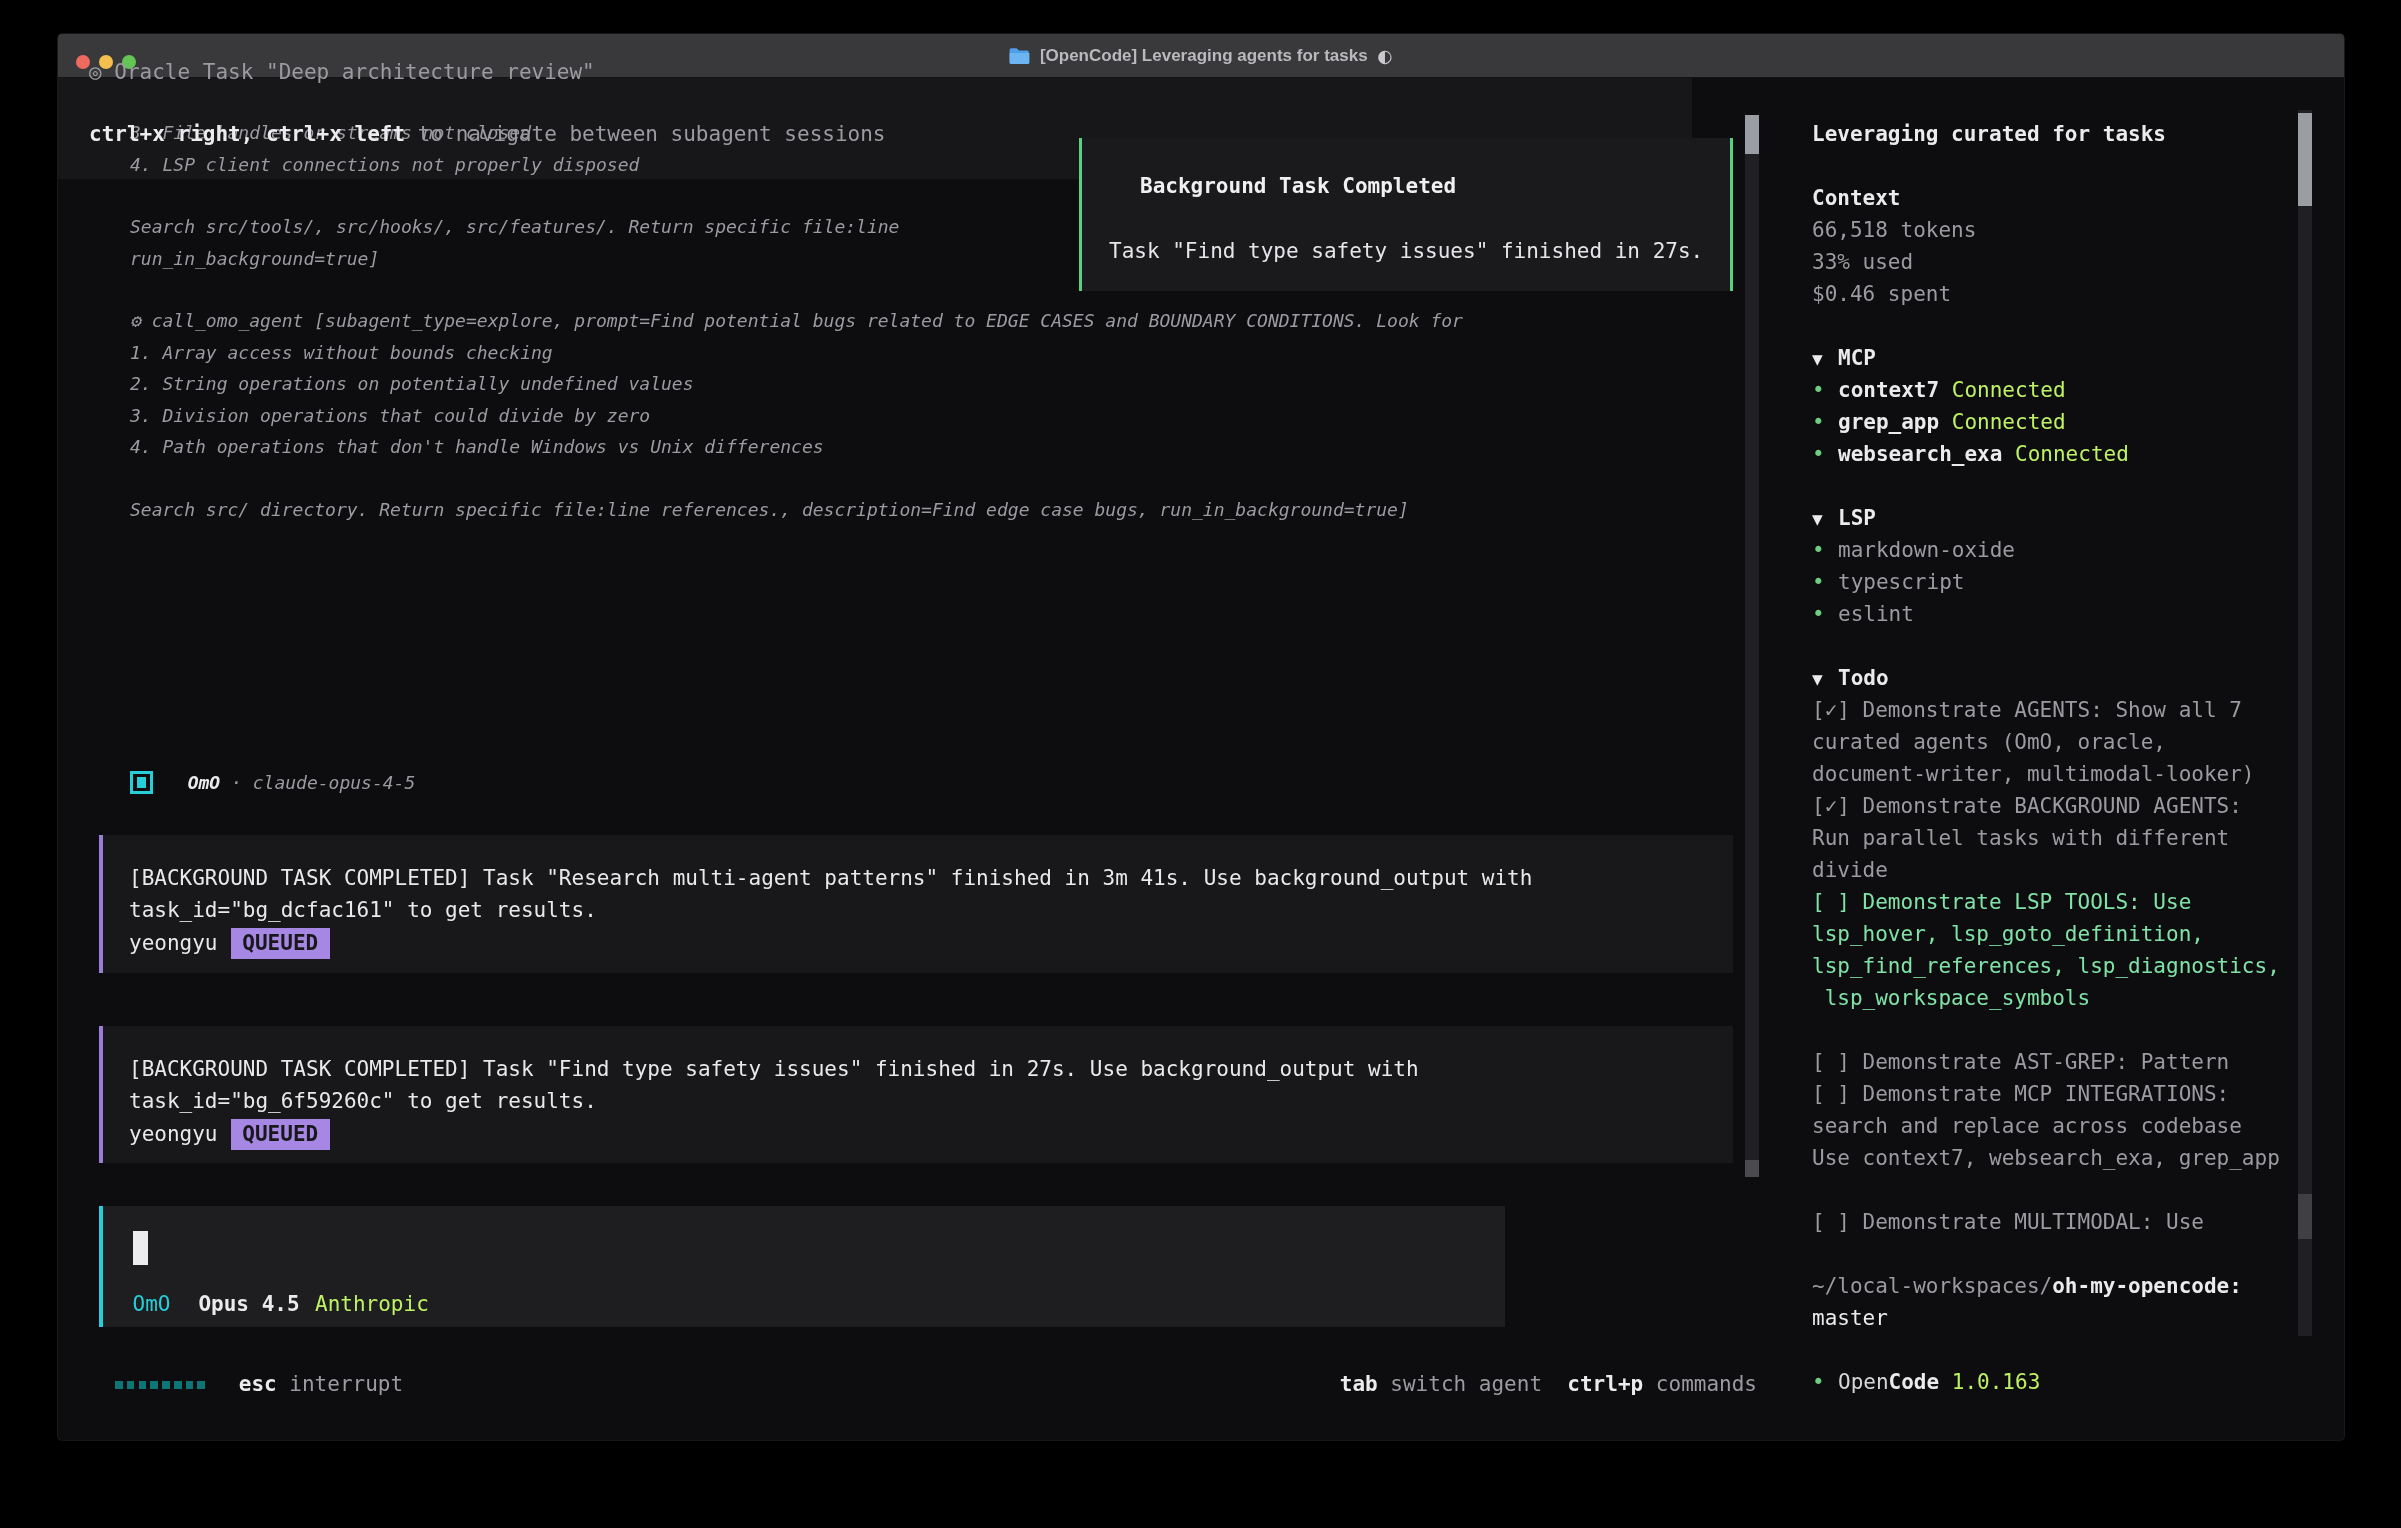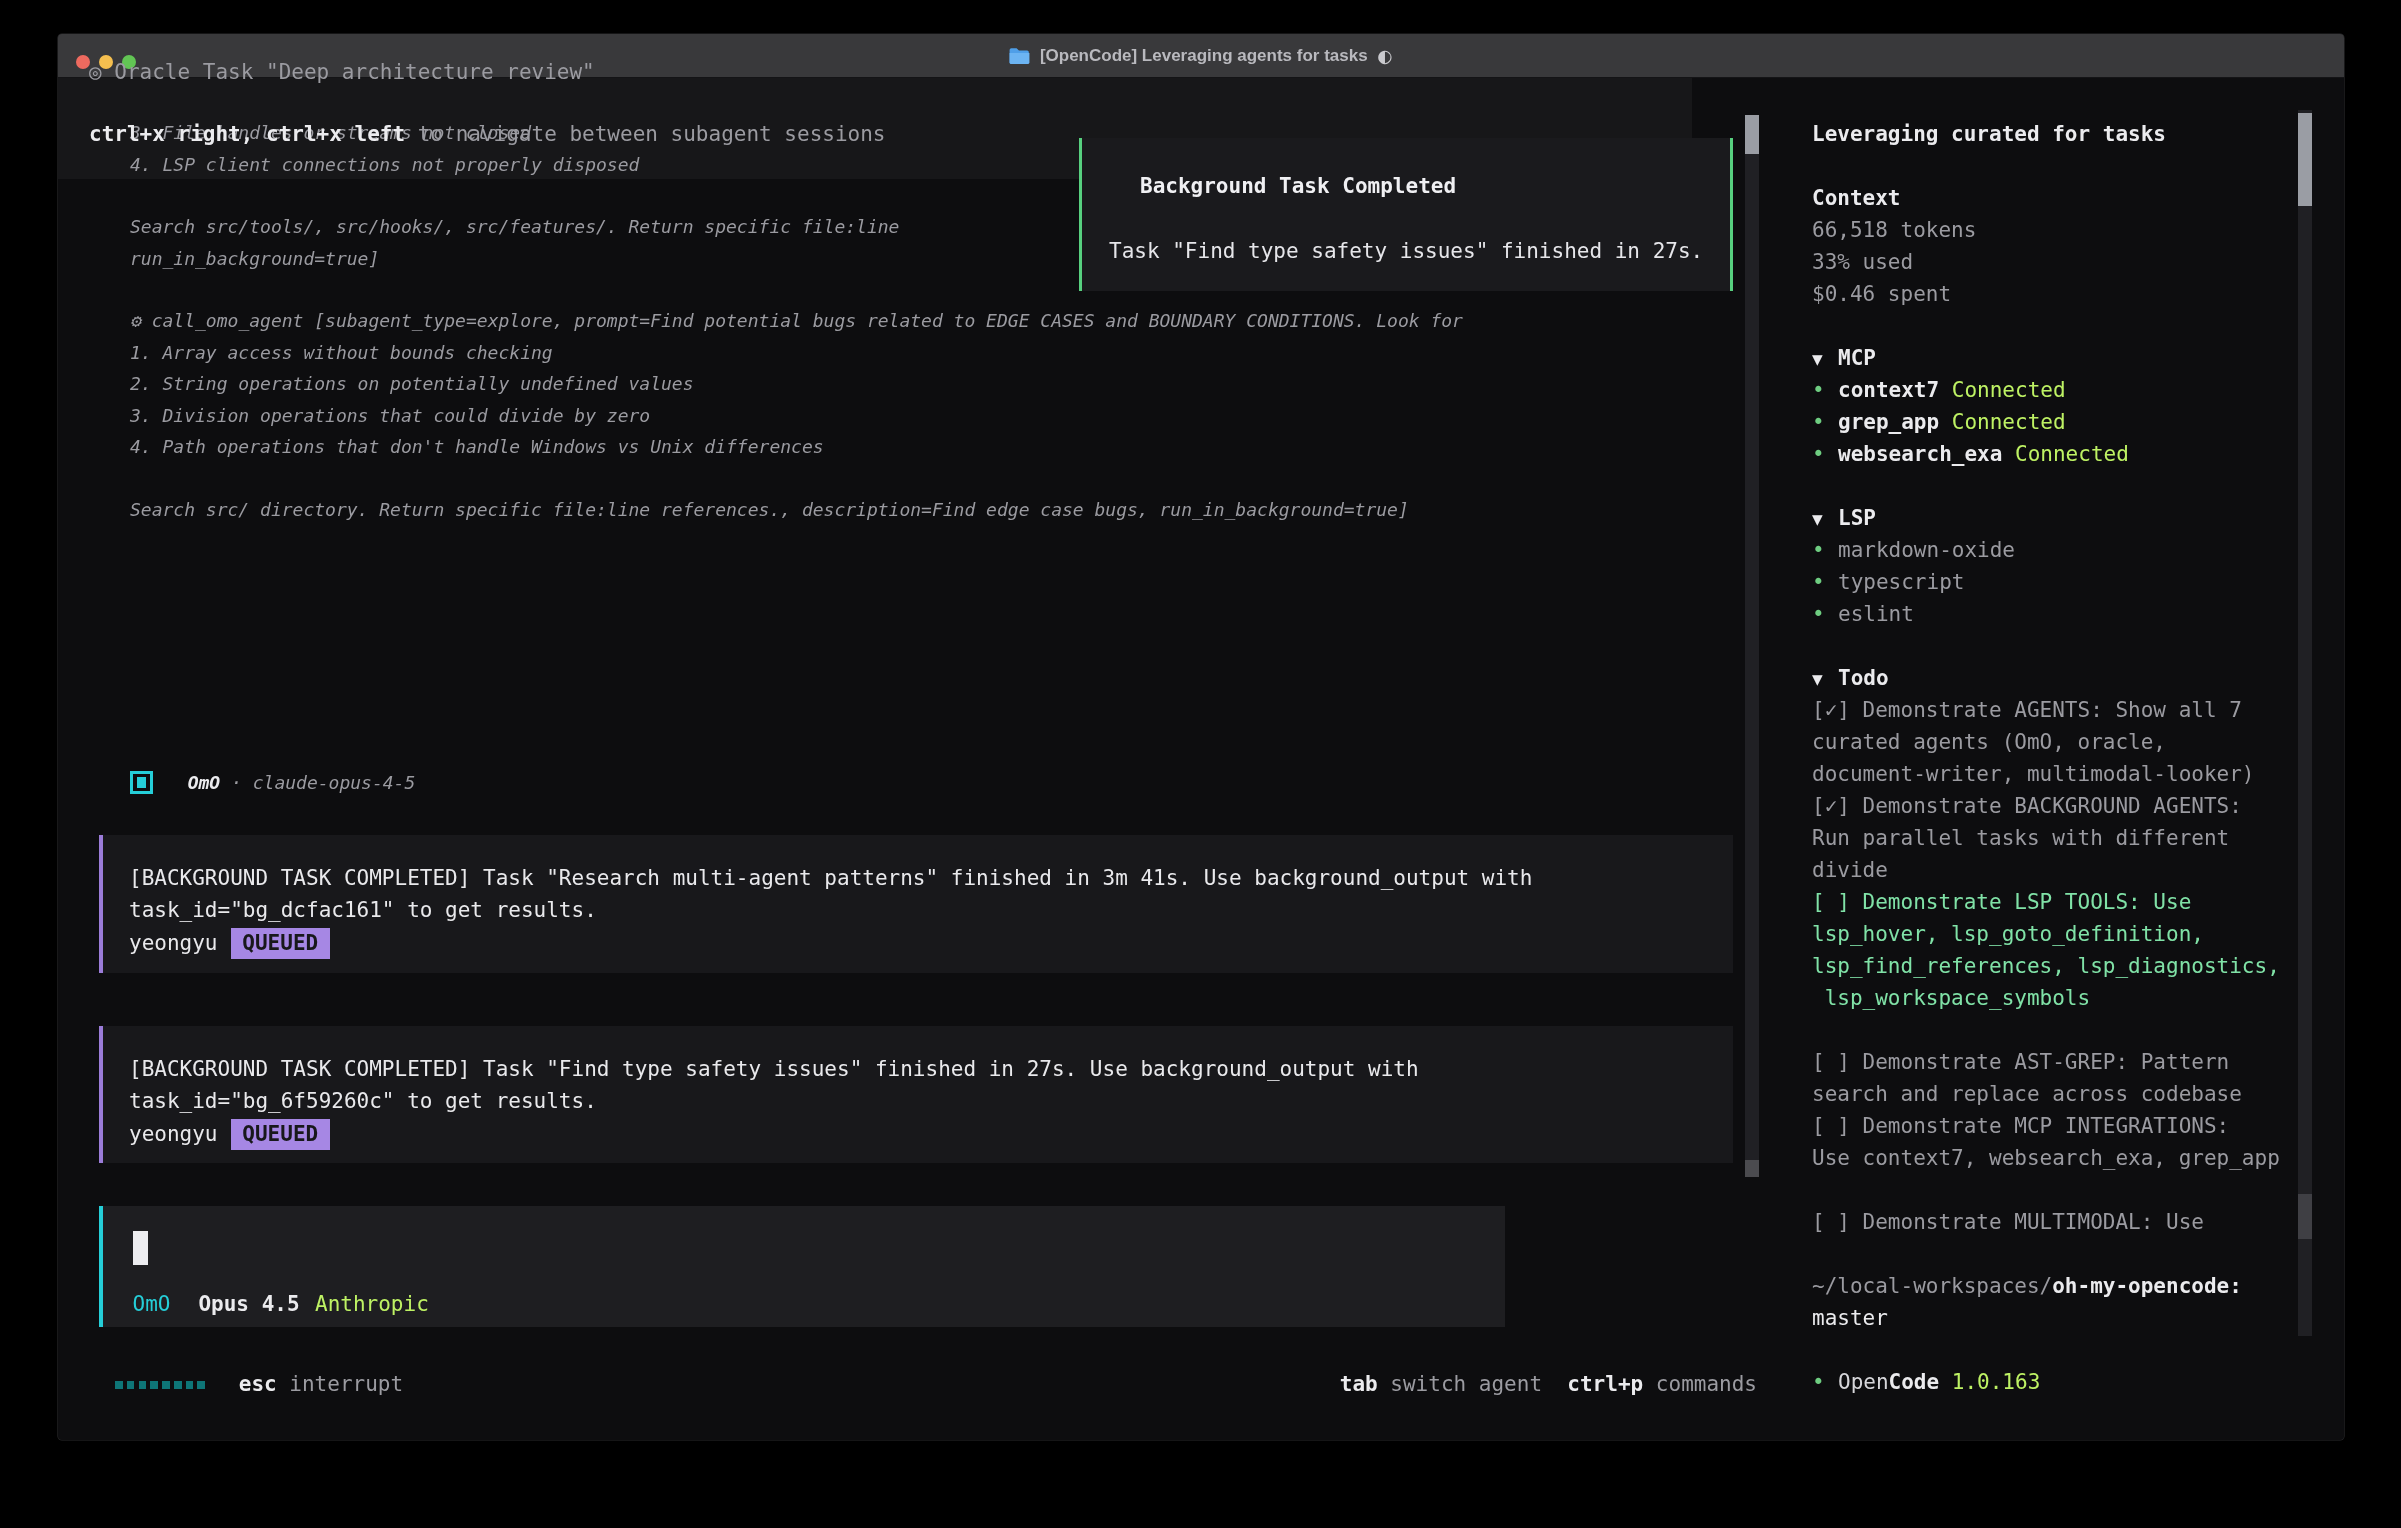--- a/index.html
+++ b/index.html
@@ -162,22 +162,22 @@
     <div class="sl">document-writer, multimodal-looker)</div>
     <div class="sl">[✓] Demonstrate BACKGROUND AGENTS:</div>
     <div class="sl">Run parallel tasks with different</div>
     <div class="sl">divide</div>
     <div class="sl s-green">[ ] Demonstrate LSP TOOLS: Use</div>
     <div class="sl s-green">lsp_hover, lsp_goto_definition,</div>
     <div class="sl s-green">lsp_find_references, lsp_diagnostics,</div>
     <div class="sl s-green"> lsp_workspace_symbols</div>
     <div class="sgap"></div>
     <div class="sl">[ ] Demonstrate AST-GREP: Pattern</div>
+    <div class="sl">[ ] Demonstrate MCP INTEGRATIONS:</div>
     <div class="sl">search and replace across codebase</div>
-    <div class="sl">[ ] Demonstrate MCP INTEGRATIONS:</div>
     <div class="sl">Use context7, websearch_exa, grep_app</div>
     <div class="sgap"></div>
     <div class="sl">[ ] Demonstrate MULTIMODAL: Use</div>
     <div class="sgap"></div>
     <div class="sl"><span>~/local-workspaces/</span><span class="s-name">oh-my-opencode:</span></div>
     <div class="sl" style="color:#ebebee">master</div>
     <div class="sgap"></div>
     <div class="sl"><span class="gdot">•</span><span style="color:#d6d6da">Open</span><span class="s-name">Code</span><span class="dim"> 1.0.163</span></div>
   </div>
 

